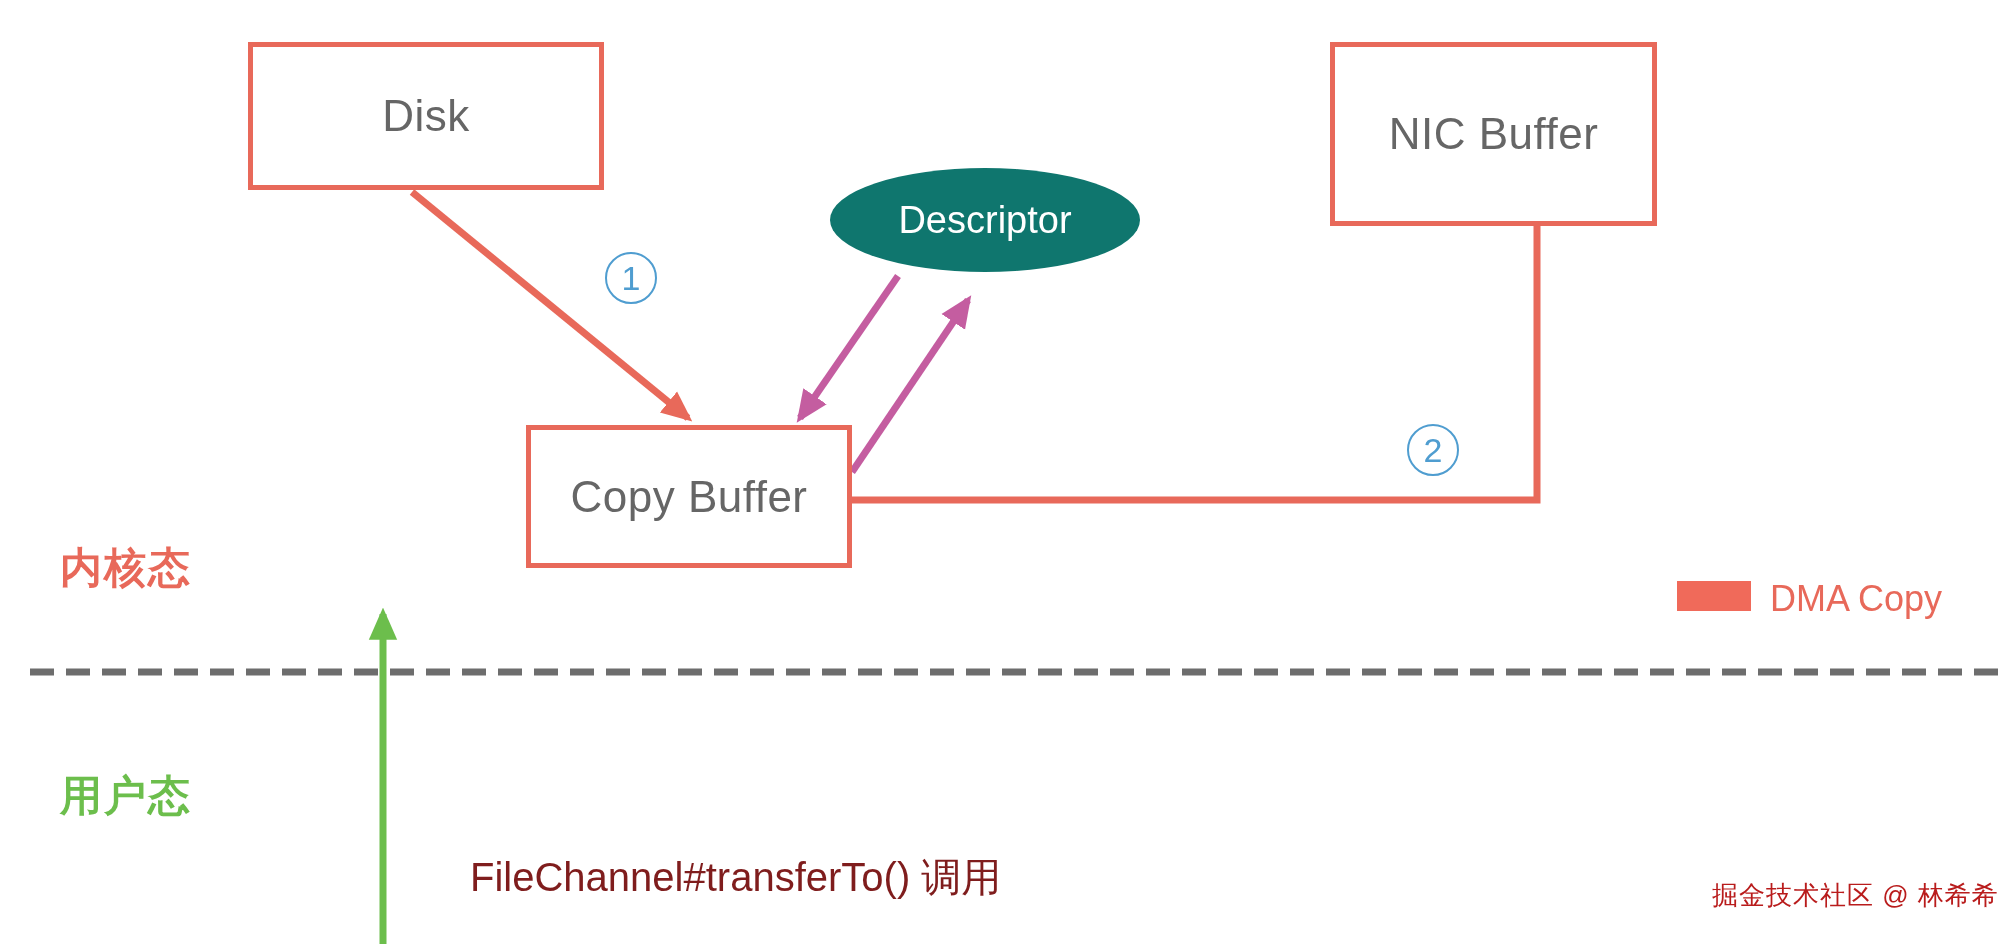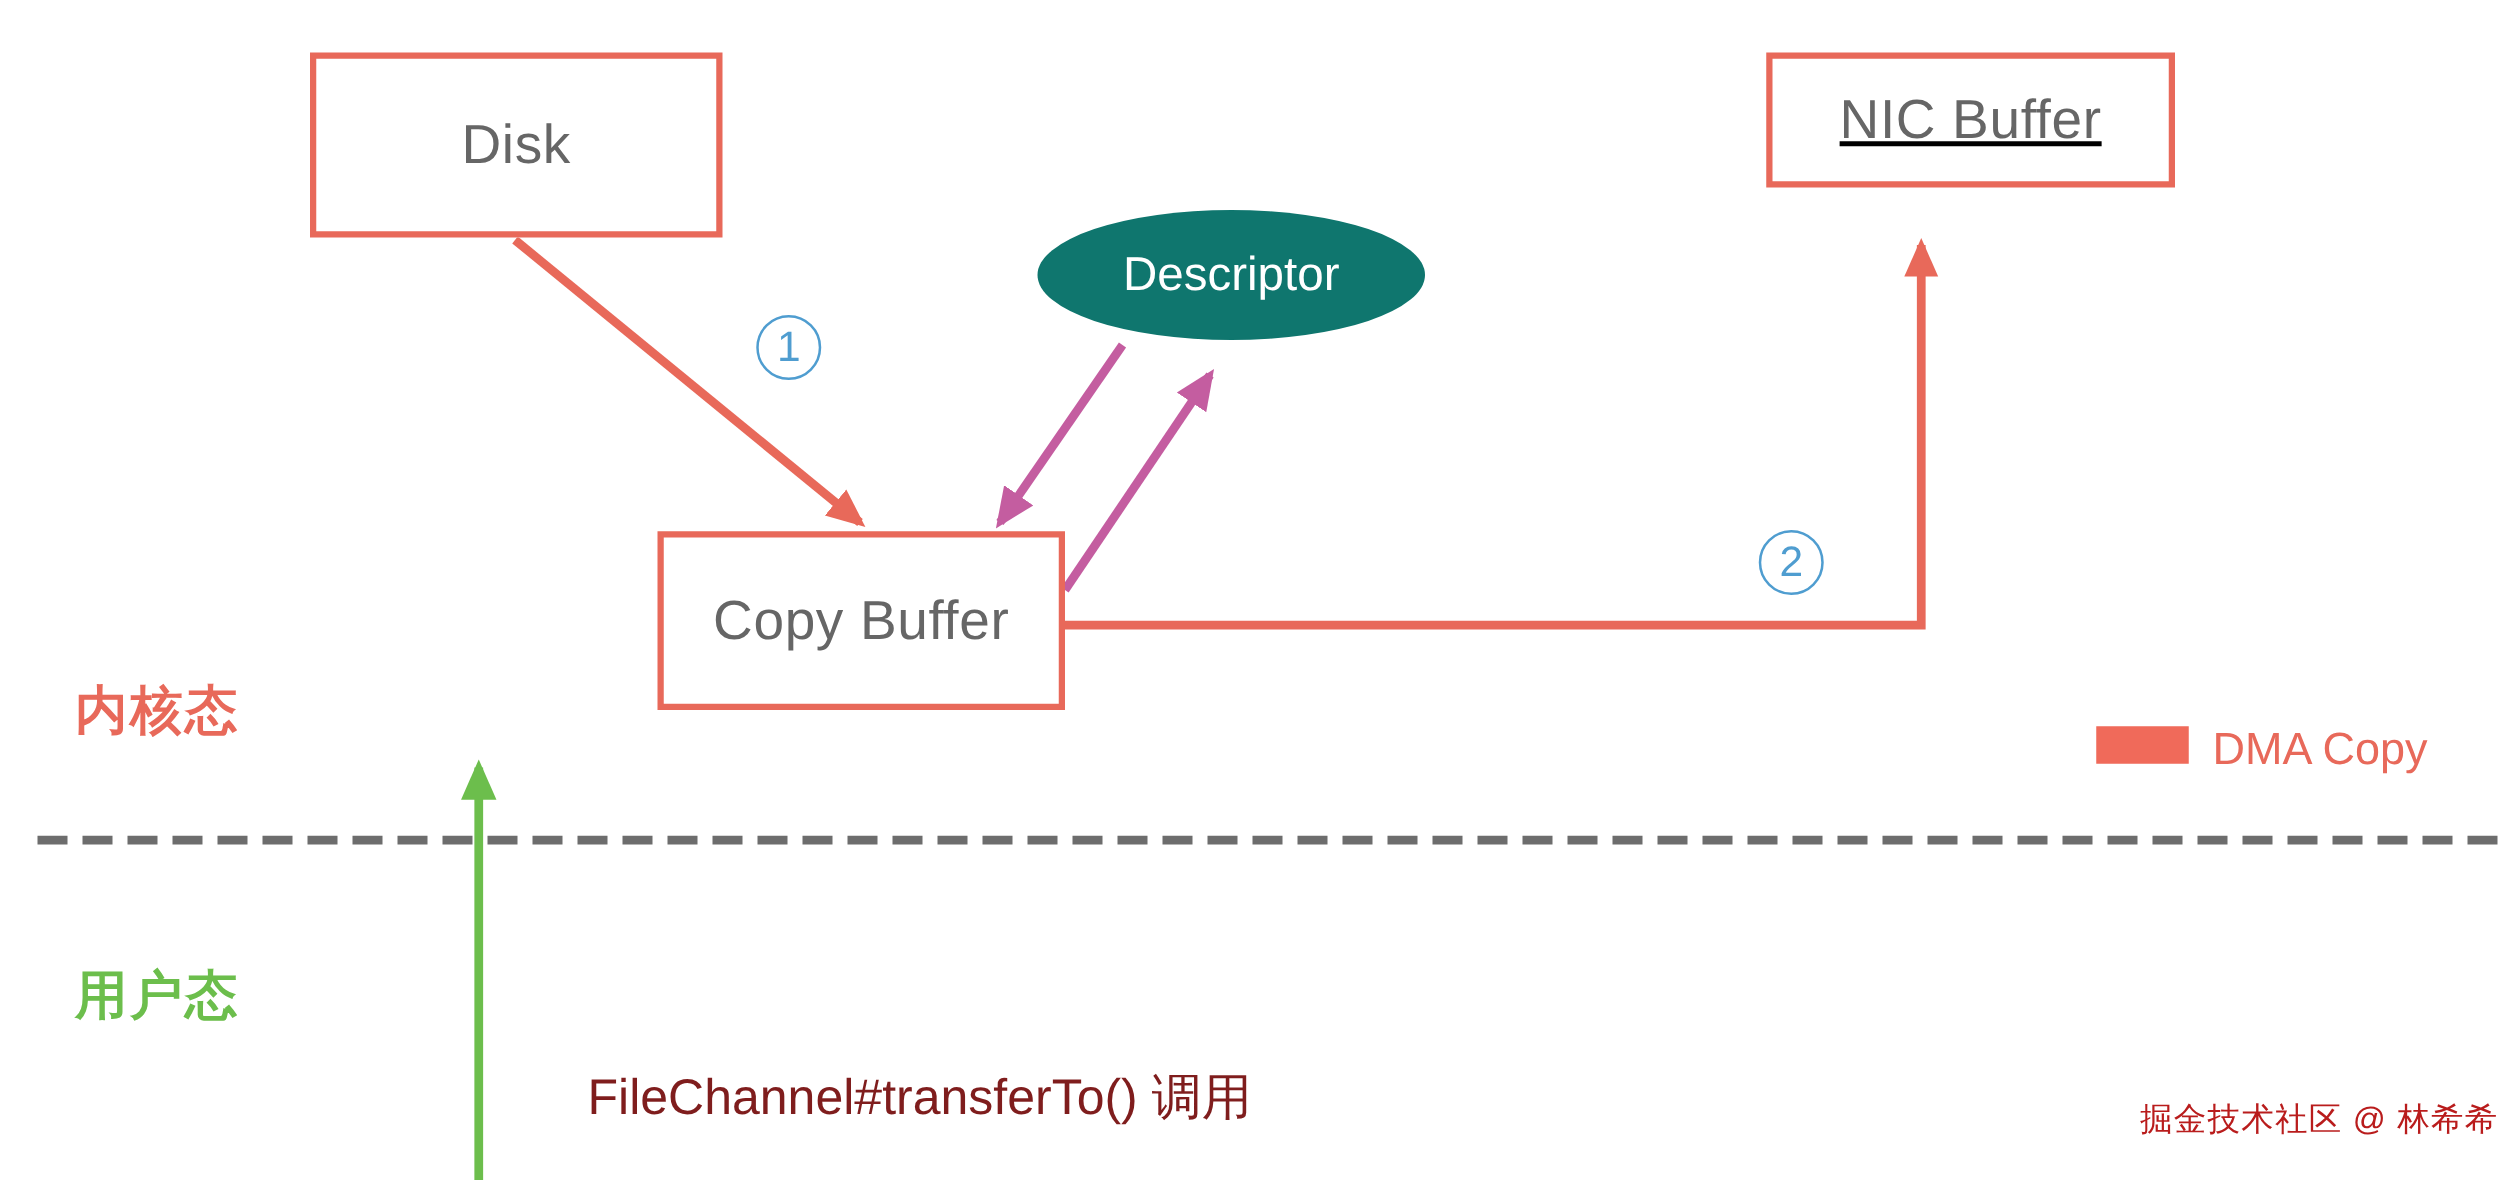--- a/index.html
+++ b/index.html
@@ -124,25 +124,25 @@
 
     <line x1="852" y1="472" x2="968" y2="300" stroke="#C45DA0" stroke-width="7" marker-end="url(#arrow-purple)"></line>
 
     <path d="M 852 500 L 1537 500 L 1537 196" fill="none" stroke="#E8695A" stroke-width="7" marker-end="url(#arrow-red)"></path>
 
     <line x1="30" y1="672" x2="2006" y2="672" stroke="#6D6D6D" stroke-width="7" stroke-dasharray="24 12"></line>
 
     <line x1="383" y1="950" x2="383" y2="614" stroke="#6CBE4C" stroke-width="7" marker-end="url(#arrow-green)"></line>
   </svg>
 
-  <div class="node-box" style="left:248px; top:42px; width:330px; height:148px;">
+  <div class="node-box" style="left:248px; top:42px; width:356px; height:148px;">
     <span class="node-label">Disk</span>
   </div>
 
-  <div class="node-box" style="left:1413px; top:42px; width:327px; height:108px;text-decoration:underline;">
+  <div class="node-box" style="left:1330px; top:42px; width:327px; height:184px;">
     <span class="node-label">NIC Buffer</span>
   </div>
 
   <div class="node-box" style="left:526px; top:425px; width:326px; height:143px;">
     <span class="node-label">Copy Buffer</span>
   </div>
 
   <div class="ellipse-node" style="left:830px; top:168px; width:310px; height:104px;">
     <span class="ellipse-label">Descriptor</span>
   </div>

